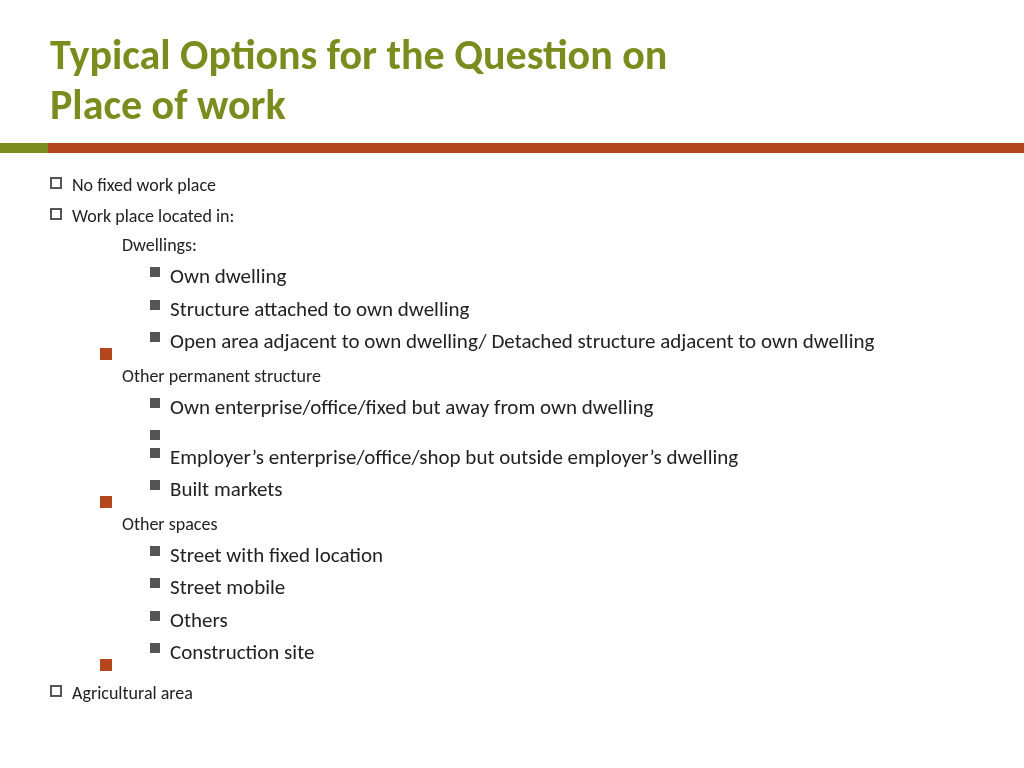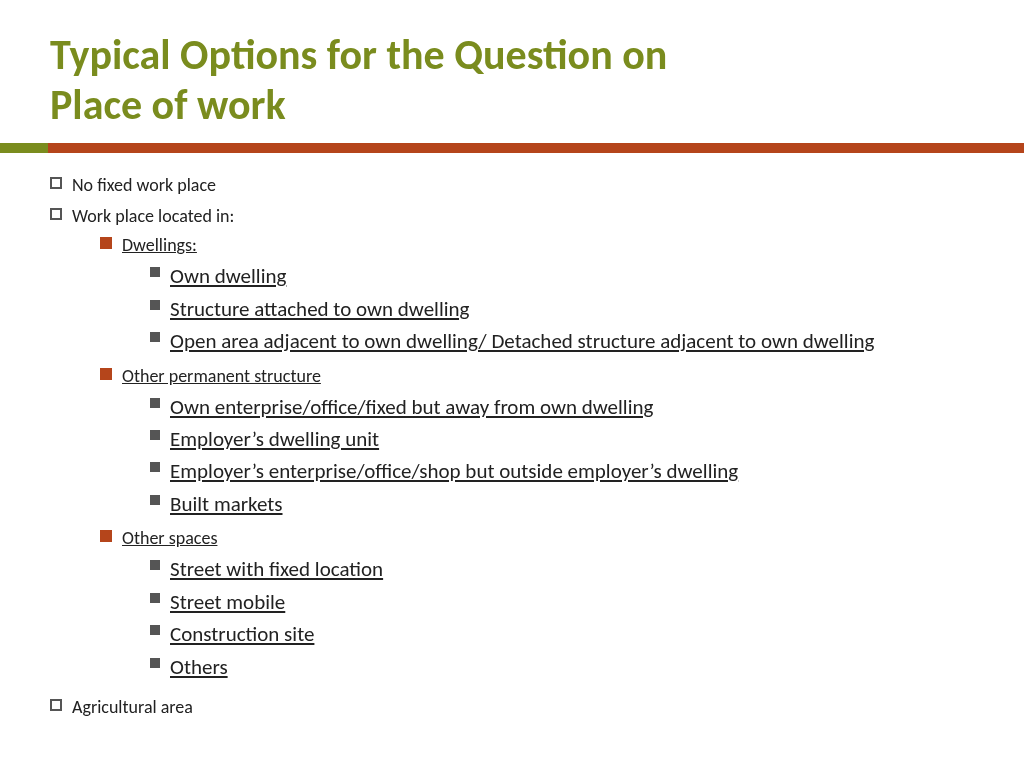--- a/index.html
+++ b/index.html
@@ -83,27 +83,26 @@
 
     
     .level2 {
       list-style: none;
       margin: 4px 0 0 0;
       padding: 0;
     }
 
     .level2 > li {
       display: flex;
-      align-items: flex-start;
+      align-items: flex-end;
       margin-bottom: 4px;
       font-size: 18px;
       color: #222222;
       line-height: 1.4;
       margin-left: 28px;
-      text-decoration: underline;
     }
 
     .bullet-square-filled {
       display: inline-block;
       width: 12px;
       height: 12px;
       background: #b5451b;
       margin-right: 10px;
       margin-top: 4px;
       flex-shrink: 0;
@@ -192,21 +191,20 @@
               <span class="bullet-square-filled"></span>
               <span class="li-content">
                 <span>Other permanent structure</span>
                 <ul class="level3">
                   <li>
                     <span class="bullet-small-filled"></span>
                     <span>Own enterprise/office/fixed but away from own dwelling</span>
                   </li>
                   <li>
                     <span class="bullet-small-filled"></span>
-                    <span>Employer’s dwelling unit</span>
                   </li>
                   <li>
                     <span class="bullet-small-filled"></span>
                     <span>Employer’s enterprise/office/shop but outside employer’s dwelling</span>
                   </li>
                   <li>
                     <span class="bullet-small-filled"></span>
                     <span>Built markets</span>
                   </li>
                 </ul>
@@ -221,25 +219,25 @@
                   <li>
                     <span class="bullet-small-filled"></span>
                     <span>Street with fixed location</span>
                   </li>
                   <li>
                     <span class="bullet-small-filled"></span>
                     <span>Street mobile</span>
                   </li>
                   <li>
                     <span class="bullet-small-filled"></span>
+                    <span>Others</span>
+                  </li>
+                  <li>
+                    <span class="bullet-small-filled"></span>
                     <span>Construction site</span>
-                  </li>
-                  <li>
-                    <span class="bullet-small-filled"></span>
-                    <span>Others</span>
                   </li>
                 </ul>
               </span>
             </li>
 
           </ul>
         </span>
       </li>
 
       <li>

